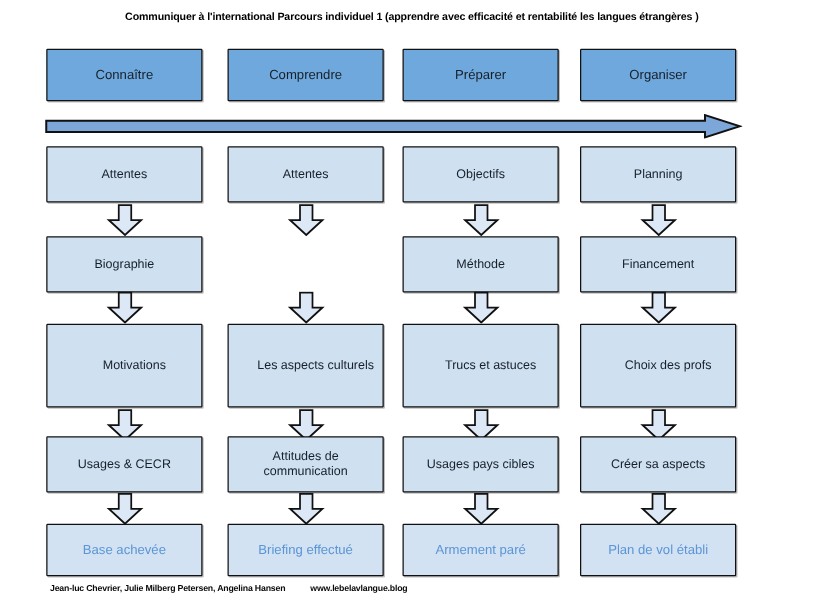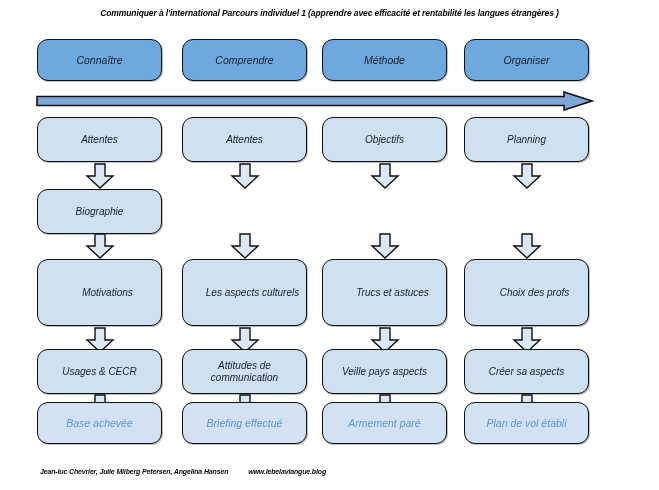--- a/index.html
+++ b/index.html
@@ -6,21 +6,20 @@
   html, body {
     width: 659px; height: 490px;
     background: #ffffff;
     font-family: "Liberation Sans", sans-serif;
     overflow: hidden;
   }
   #page {
     position: relative;
     width: 659px; height: 490px;
     background: #ffffff;
-    font-style: italic;
   }
 
   
   #title {
     position: absolute;
     top: 8px; left: 0; width: 659px;
     text-align: center;
     font-size: 8.5px;
     font-weight: bold;
     color: #000000;
@@ -29,21 +28,21 @@
   }
   .col-0 { left: 37px; }
   .col-1 { left: 182px; }
   .col-2 { left: 322px; }
   .col-3 { left: 464px; }
 
   .node {
     position: absolute;
     width: 125px;
     border: 1.6px solid #111111;
-    border-radius: 11px;
+    border-radius: 1px;
     display: flex;
     align-items: center;
     justify-content: center;
     text-align: center;
     line-height: 1.18;
     box-shadow: 1px 1px 0 rgba(0,0,0,0.25);
   }
   .node span { display: block; padding: 0 4px; }
 
   .node.head {
@@ -61,21 +60,21 @@
     color: #5b95d6;
     font-size: 10.5px;
   }
 
   
   .row-head   { top: 39px;  height: 42px; }
   .row-r2     { top: 117px; height: 45px; }
   .row-r3     { top: 189px; height: 45px; }
   .row-r4     { top: 259px; height: 67px; padding-left: 16px; }
   .row-r5     { top: 349px; height: 45px; }
-  .row-r6     { top: 402px; height: 42px; }
+  .row-r6     { top: 419px; height: 42px; }
 
   
   #long-arrow {
     position: absolute;
     top: 91px; left: 36px;
     width: 558px; height: 20px;
   }
 
   
   .downarrow {
@@ -111,21 +110,21 @@
 
   <div id="title">Communiquer à l'international Parcours individuel 1  (apprendre avec efficacité et rentabilité les langues étrangères )</div>
 
   <div class="node head row-head col-0">
     <span>Connaître</span>
   </div>
   <div class="node head row-head col-1">
     <span>Comprendre</span>
   </div>
   <div class="node head row-head col-2">
-    <span>Méthode</span>
+    <span>Préparer</span>
   </div>
   <div class="node head row-head col-3">
     <span>Organiser</span>
   </div>
 
   <div id="long-arrow">
     <svg width="558" height="20" viewBox="0 0 558 20">
       <path d="M1,5.5 L528,5.5 L528,1 L556,10 L528,19 L528,14.5 L1,14.5 Z" fill="#7da7d9" stroke="#111111" stroke-width="1.6" stroke-linejoin="miter"></path>
     </svg>
   </div>
@@ -160,20 +159,26 @@
   </div>
   <div class="downarrow da-1 da-col-3">
     <svg width="30" height="26" viewBox="0 0 30 26">
         <path d="M10,1 L20,1 L20,13 L28,13 L15,25 L2,13 L10,13 Z" fill="#dce8f5" stroke="#111111" stroke-width="1.4"></path>
       </svg>
   </div>
 
   <div class="node body row-r3 col-0">
     <span>Biographie</span>
   </div>
+  <div class="node body row-r3 col-2">
+    <span>Méthode</span>
+  </div>
+  <div class="node body row-r3 col-3">
+    <span>Financement</span>
+  </div>
 
   <div class="downarrow da-2 da-col-0">
     <svg width="30" height="26" viewBox="0 0 30 26">
         <path d="M10,1 L20,1 L20,13 L28,13 L15,25 L2,13 L10,13 Z" fill="#dce8f5" stroke="#111111" stroke-width="1.4"></path>
       </svg>
   </div>
   <div class="downarrow da-2 da-col-1">
     <svg width="30" height="26" viewBox="0 0 30 26">
         <path d="M10,1 L20,1 L20,13 L28,13 L15,25 L2,13 L10,13 Z" fill="#dce8f5" stroke="#111111" stroke-width="1.4"></path>
       </svg>
@@ -223,21 +228,21 @@
       </svg>
   </div>
 
   <div class="node body row-r5 col-1">
     <span>Attitudes de communication</span>
   </div>
   <div class="node body row-r5 col-0">
     <span>Usages &amp; CECR</span>
   </div>
   <div class="node body row-r5 col-2">
-    <span>Veille pays aspects</span>
+    <span>Usages pays cibles</span>
   </div>
   <div class="node body row-r5 col-3">
     <span>Créer sa aspects</span>
   </div>
 
   <div class="downarrow da-4 da-col-0">
     <svg width="30" height="26" viewBox="0 0 30 26">
         <path d="M10,1 L20,1 L20,13 L28,13 L15,25 L2,13 L10,13 Z" fill="#dce8f5" stroke="#111111" stroke-width="1.4"></path>
       </svg>
   </div>

